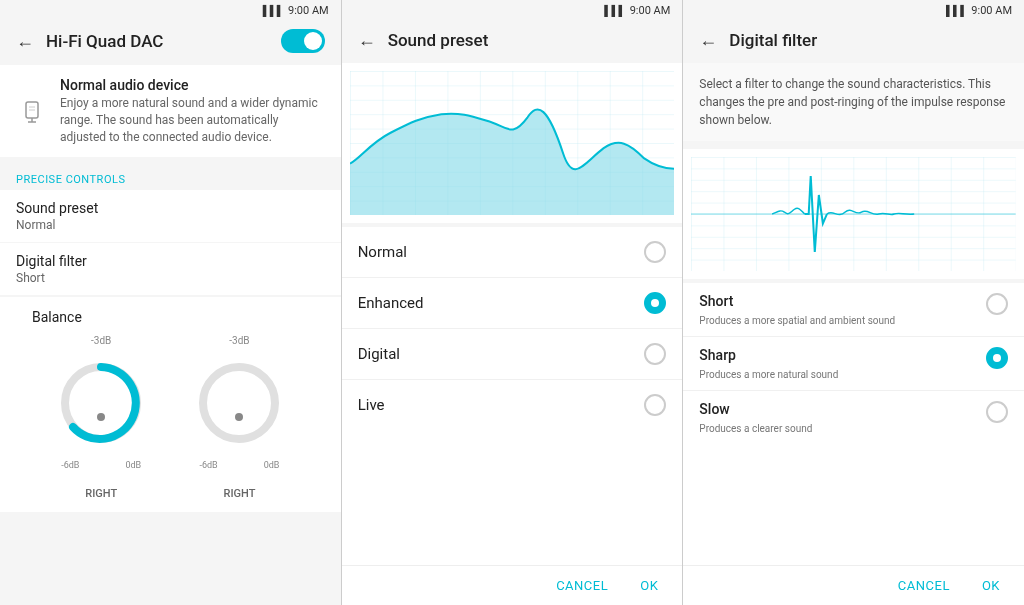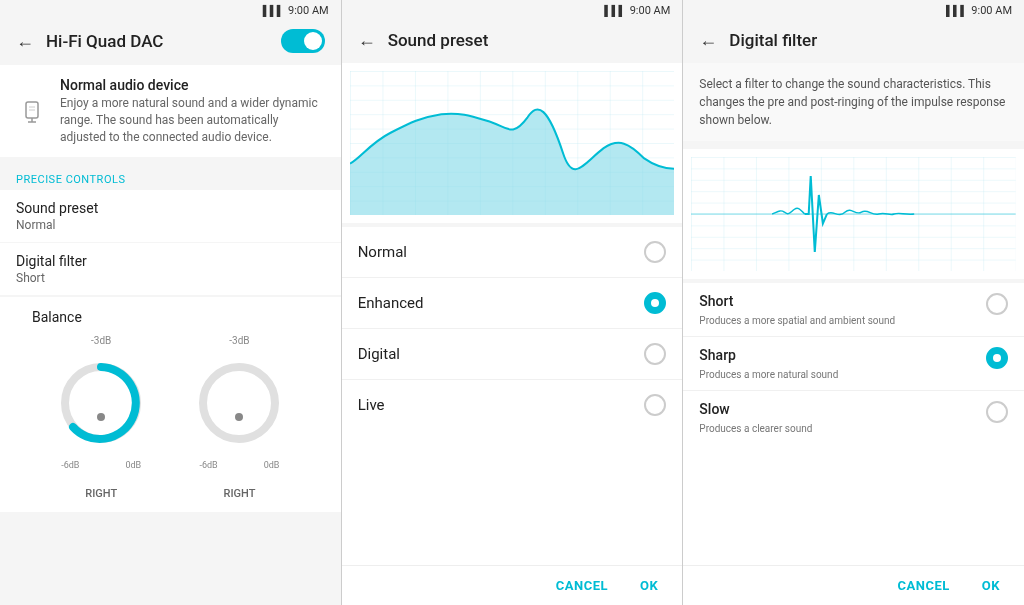--- a/index.html
+++ b/index.html
@@ -222,21 +222,21 @@
     .dialog-actions {
       display: flex;
       justify-content: flex-end;
       padding: 8px 16px;
       gap: 16px;
       background: white;
       border-top: 1px solid #eee;
     }
     .action-btn {
       font-size: 13px;
-      font-weight: 700;
+      font-weight: 400;
       color: #00bcd4;
       letter-spacing: 0.5px;
       cursor: pointer;
       padding: 4px 8px;
     }
 
     
     .description-box {
       background: #f9f9f9;
       padding: 12px 16px;

